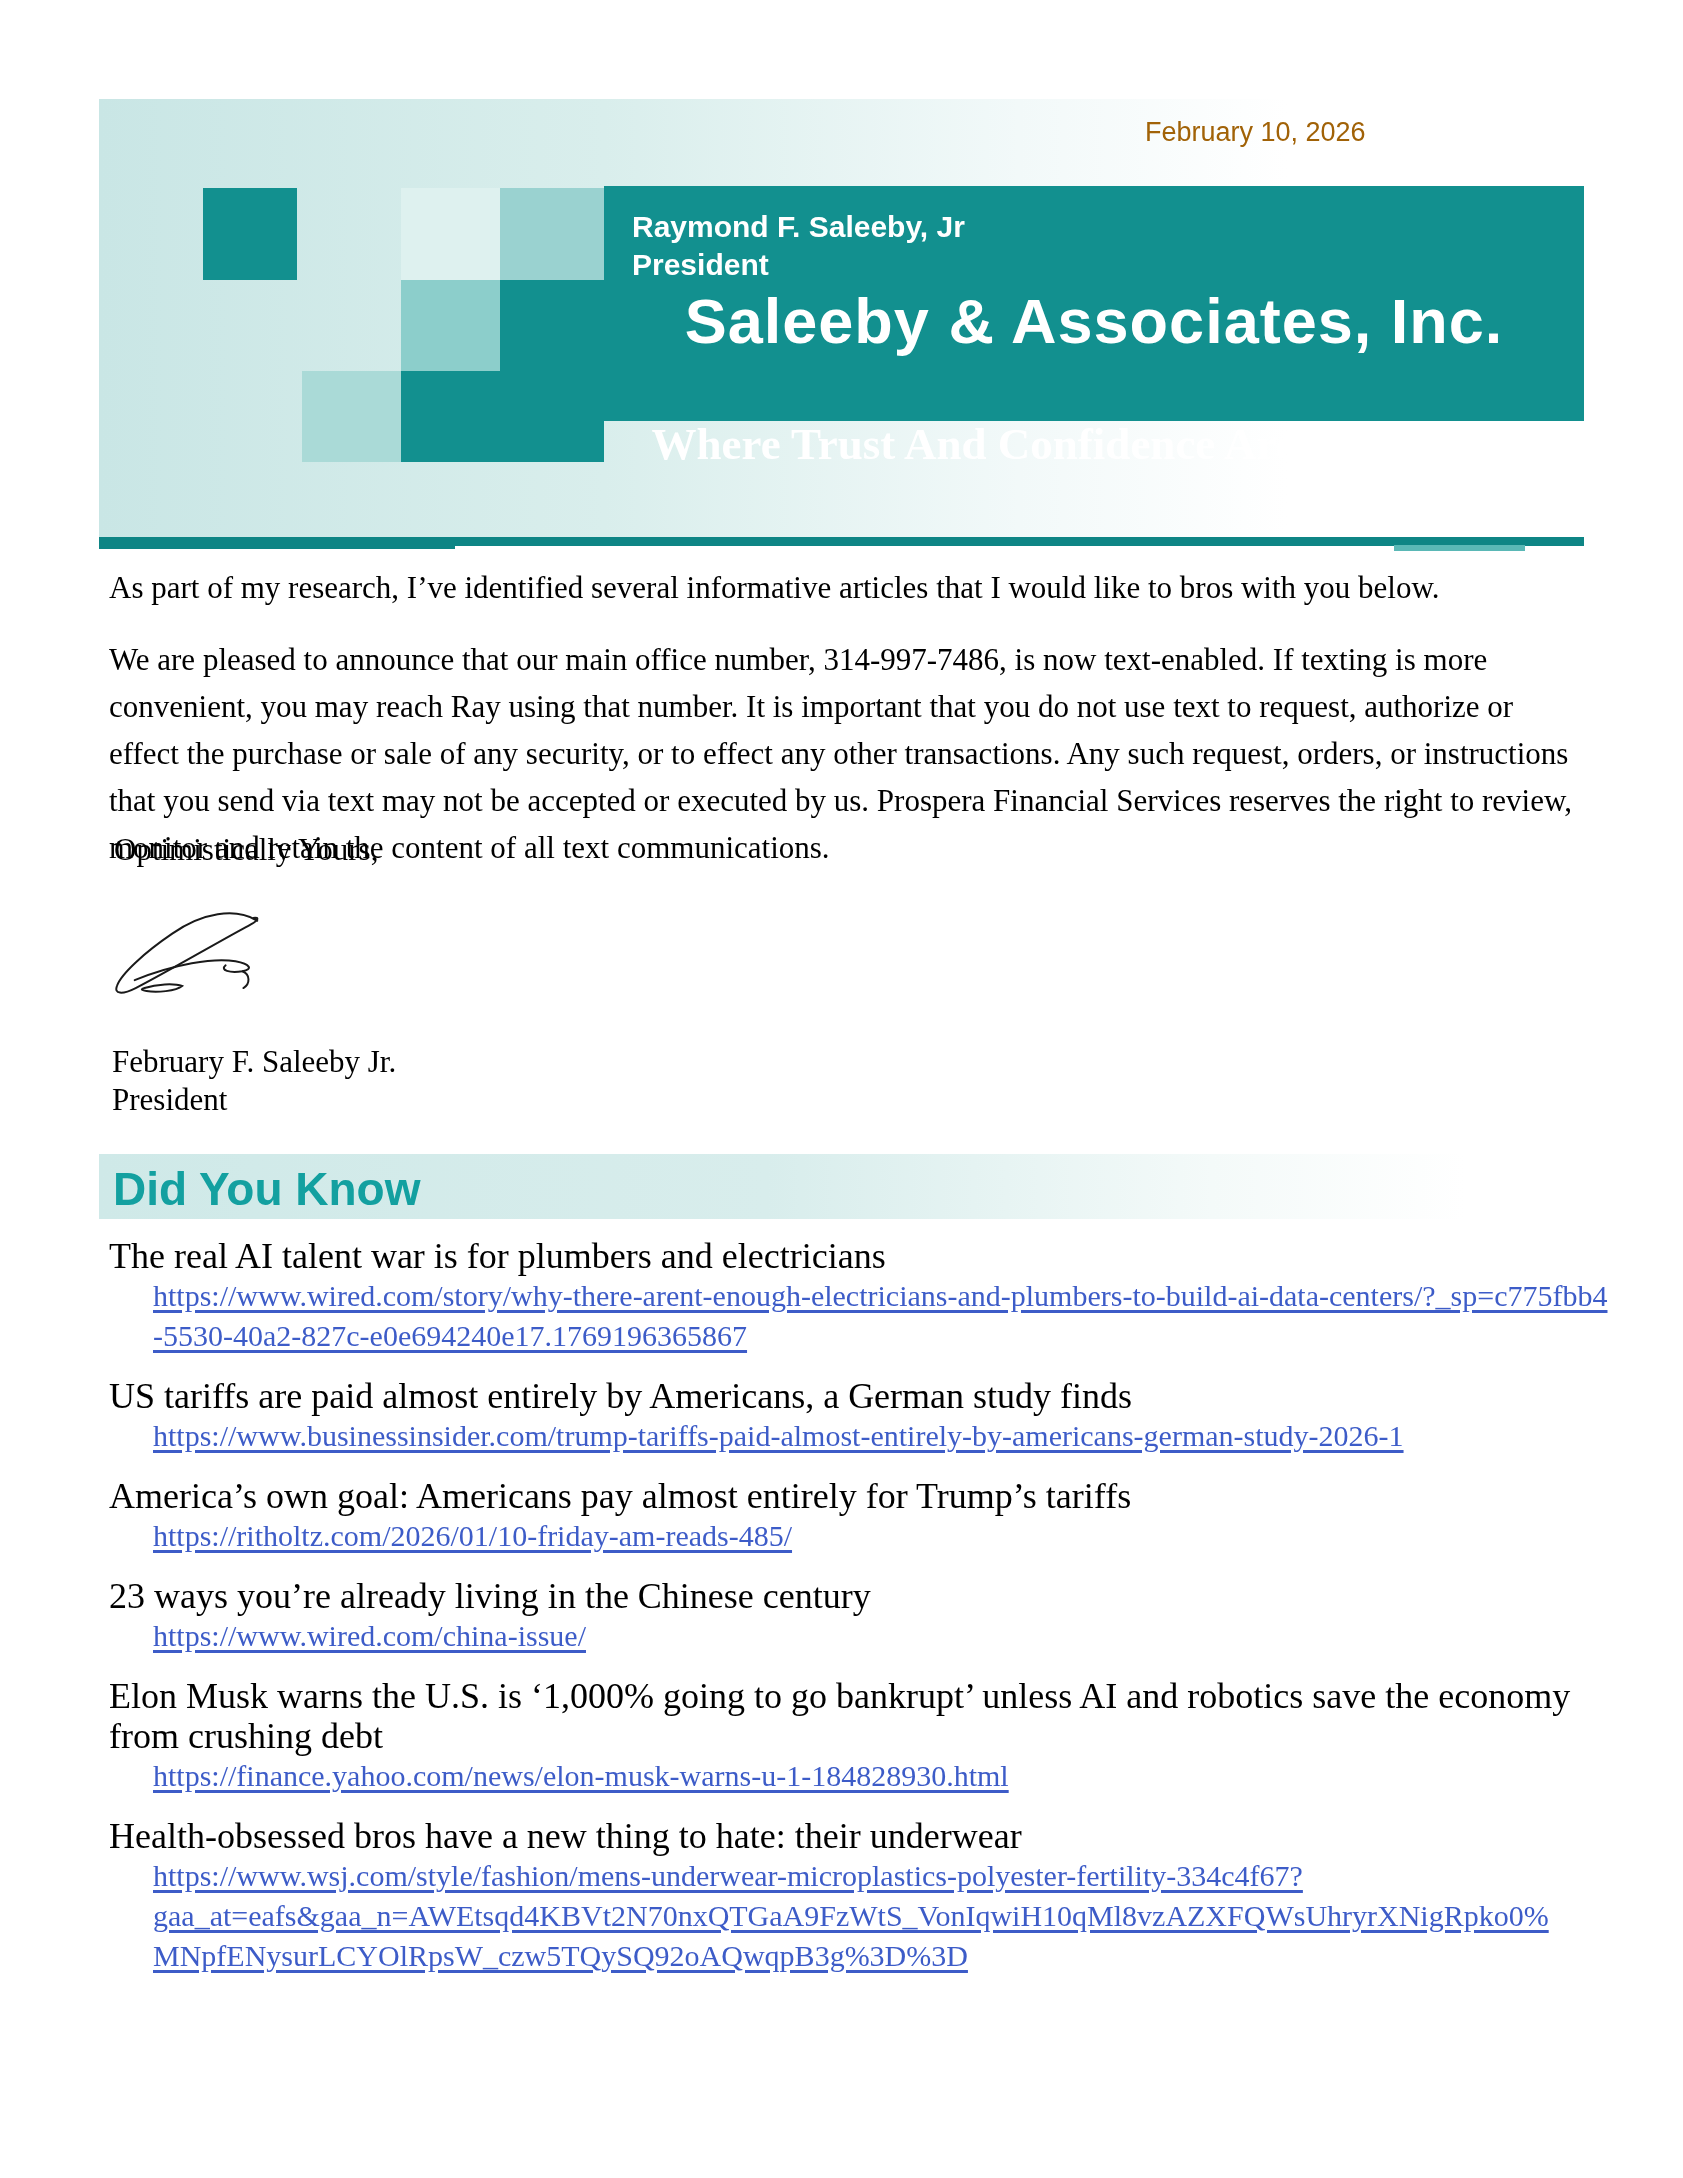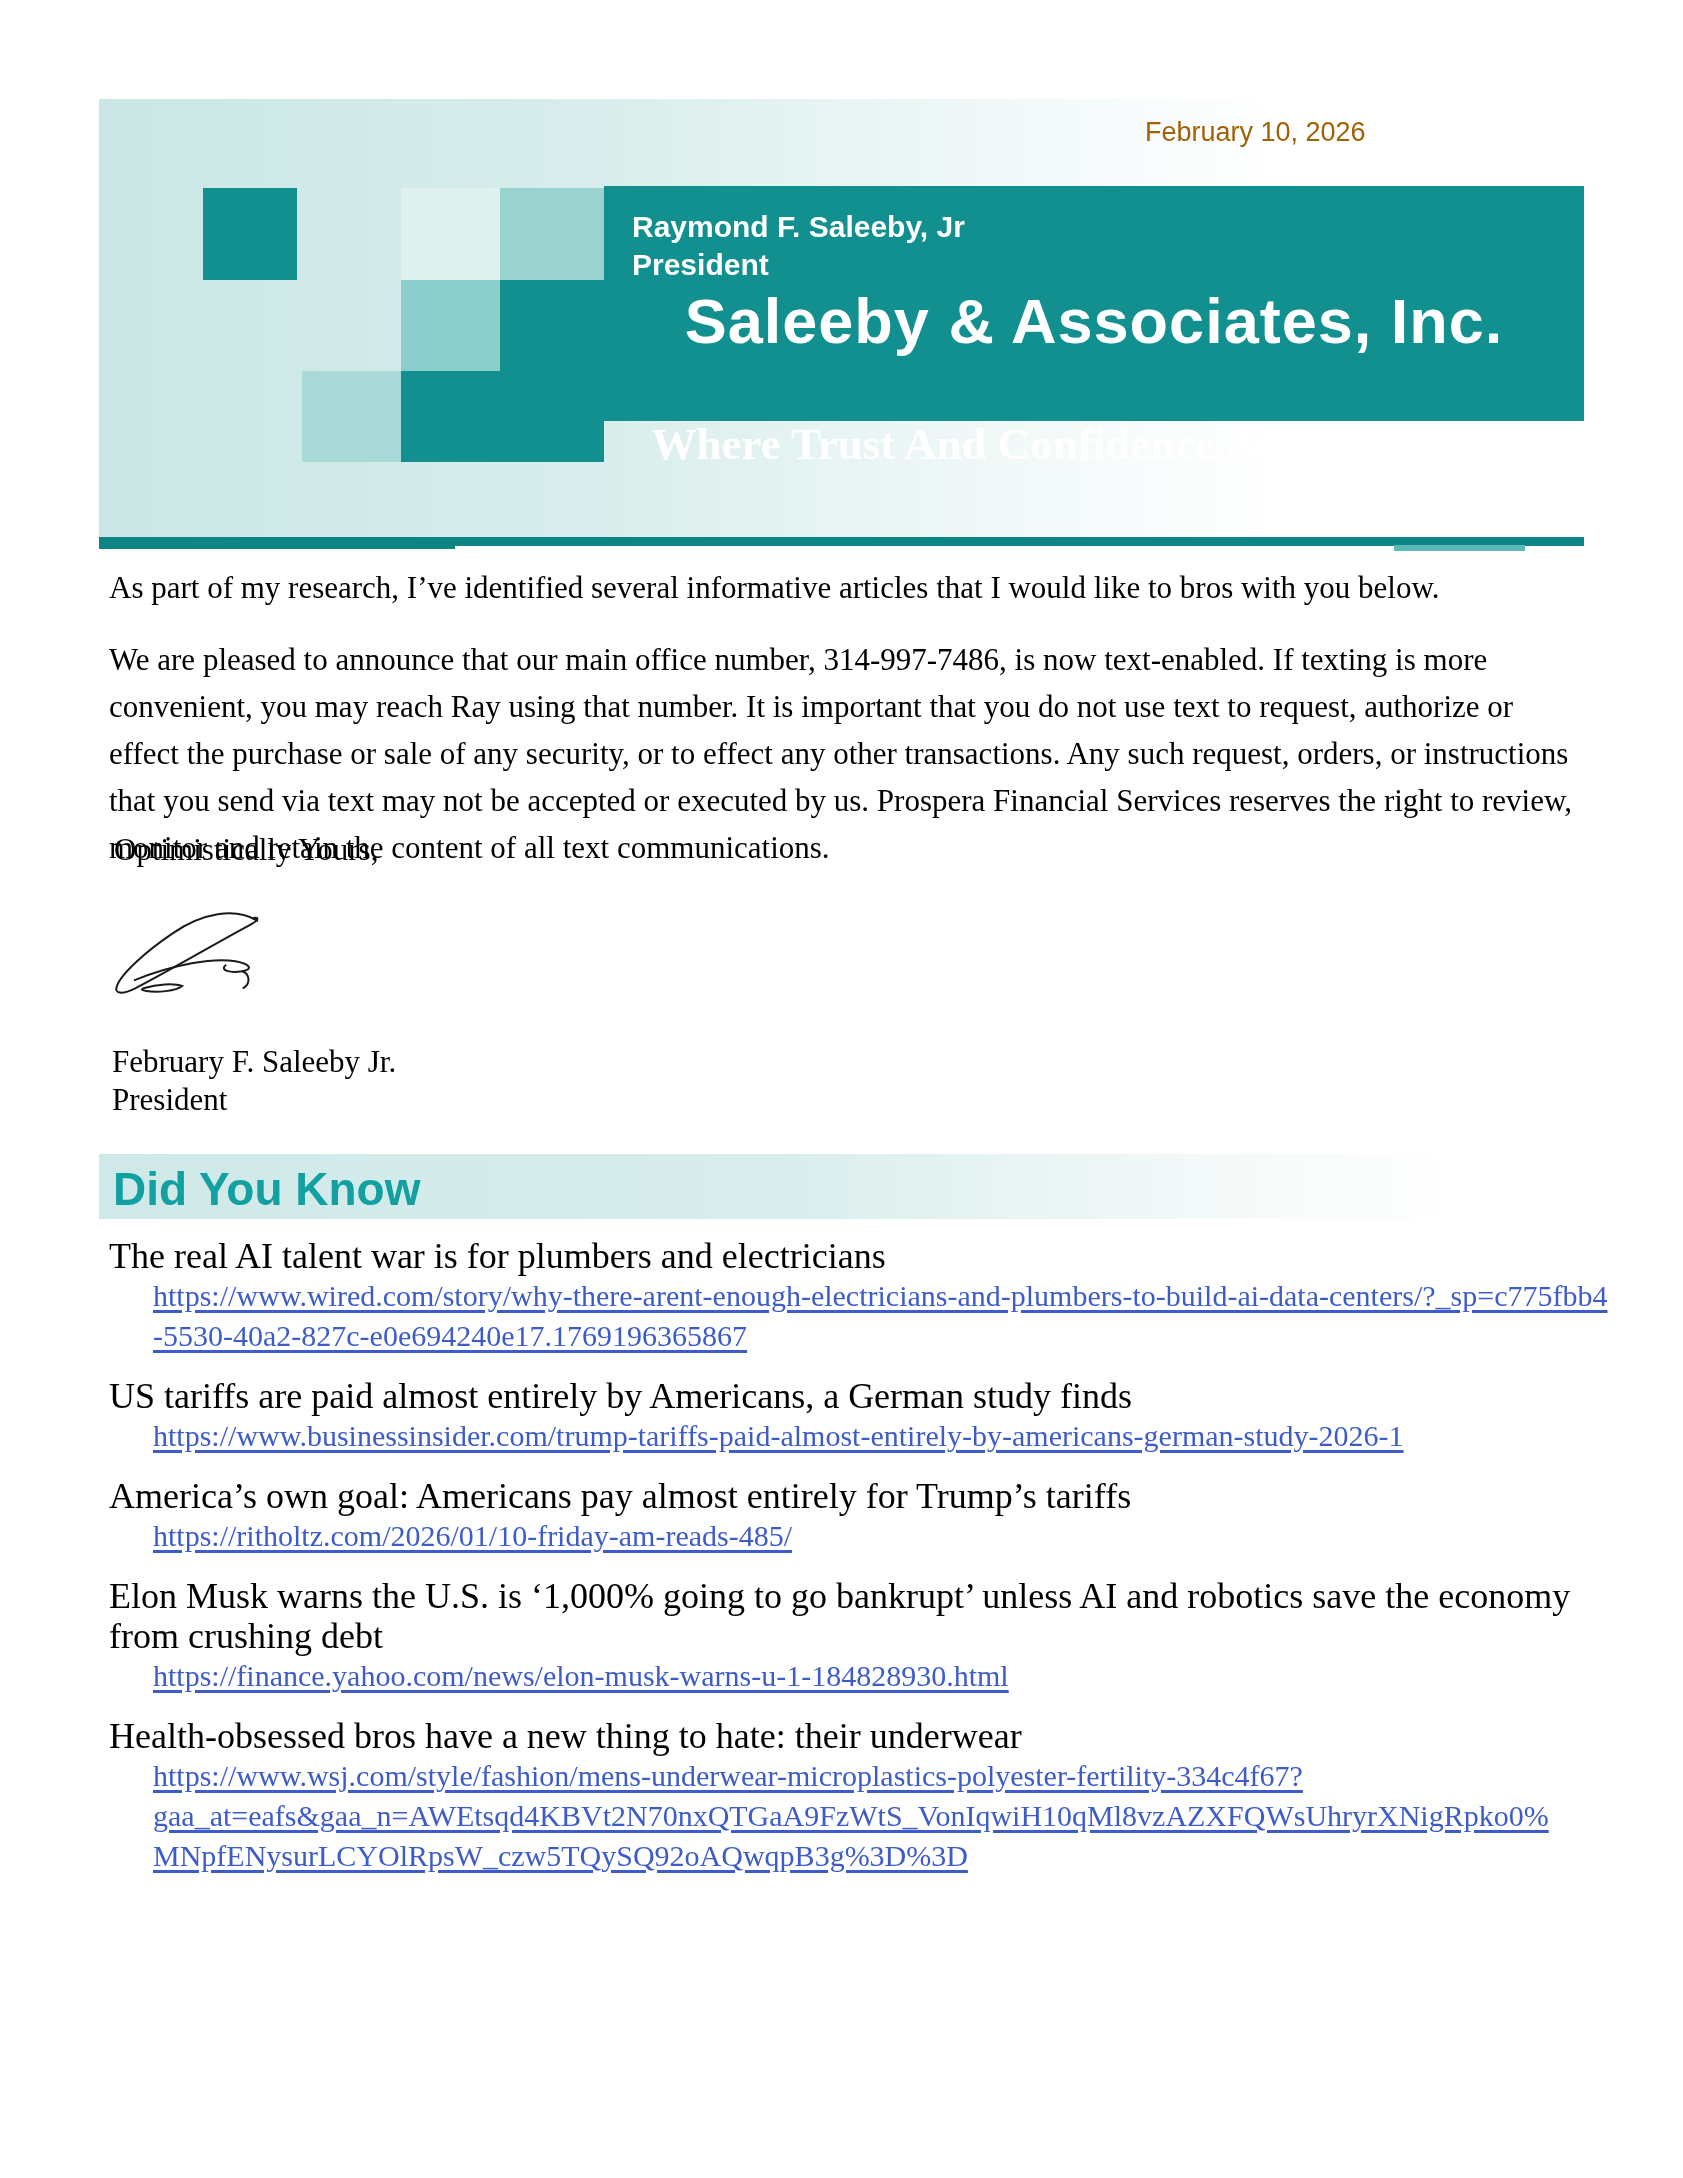--- a/index.html
+++ b/index.html
@@ -104,20 +104,24 @@
   <div class="article">
     <div class="article-title">US tariffs are paid almost entirely by Americans, a German study finds</div>
     <div class="link-line">https://www.businessinsider.com/trump-tariffs-paid-almost-entirely-by-americans-german-study-2026-1</div>
   </div>
 
   <div class="article">
     <div class="article-title">America’s own goal: Americans pay almost entirely for Trump’s tariffs</div>
     <div class="link-line">https://ritholtz.com/2026/01/10-friday-am-reads-485/</div>
   </div>
 
+  <div class="article">
+    <div class="article-title">23 ways you’re already living in the Chinese century</div>
+    <div class="link-line">https://www.wired.com/china-issue/</div>
+  </div>
 
   <div class="article">
     <div class="article-title">Elon Musk warns the U.S. is ‘1,000% going to go bankrupt’ unless AI and robotics save the economy from crushing debt</div>
     <div class="link-line">https://finance.yahoo.com/news/elon-musk-warns-u-1-184828930.html</div>
   </div>
 
   <div class="article">
     <div class="article-title">Health-obsessed bros have a new thing to hate: their underwear</div>
     <div class="link-line">https://www.wsj.com/style/fashion/mens-underwear-microplastics-polyester-fertility-334c4f67?</div>
     <div class="link-line">gaa_at=eafs&amp;gaa_n=AWEtsqd4KBVt2N70nxQTGaA9FzWtS_VonIqwiH10qMl8vzAZXFQWsUhryrXNigRpko0%</div>

